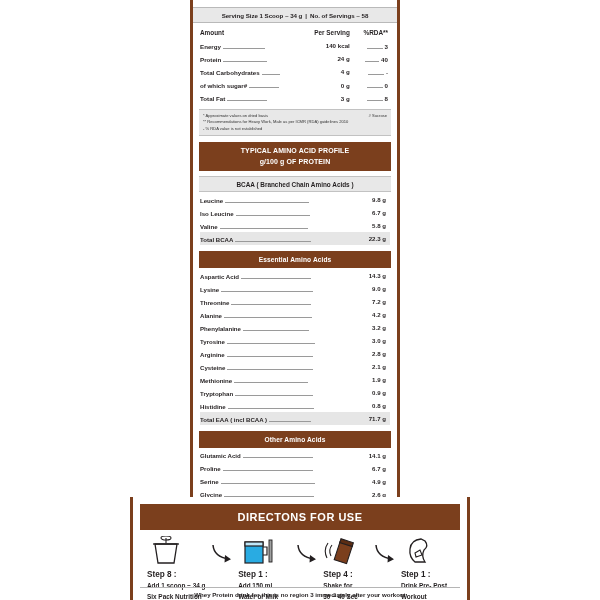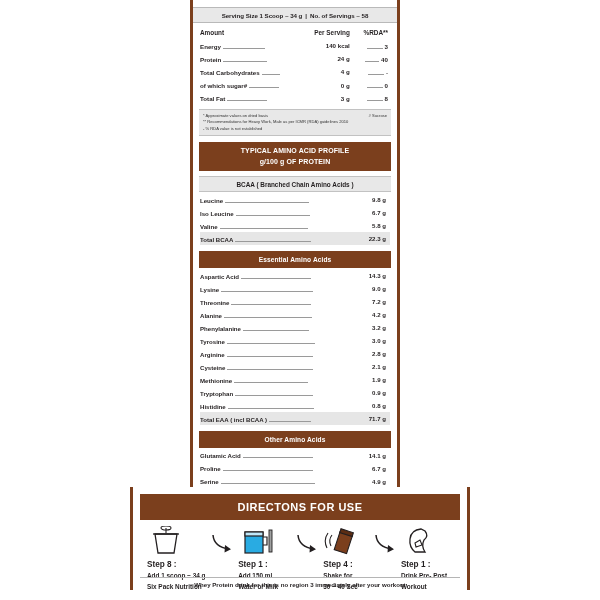--- a/index.html
+++ b/index.html
@@ -160,21 +160,21 @@
     font-weight: bold;
     padding: 4px 5px 4px 5px;
     margin: 6px 6px 0 6px;
   }
   .panel-bottom-pad { height: 7px; }
 
   
   .directions-panel {
     position: absolute;
     left: 130px;
-    top: 487px;
+    top: 497px;
     width: 340px;
     background: #ffffff;
     border-left: 3px solid #7b3f1d;
     border-right: 3px solid #7b3f1d;
     box-sizing: border-box;
     height: 103px;
   }
   .dir-title {
     background: #7b3f1d;
     color: #ffffff;

